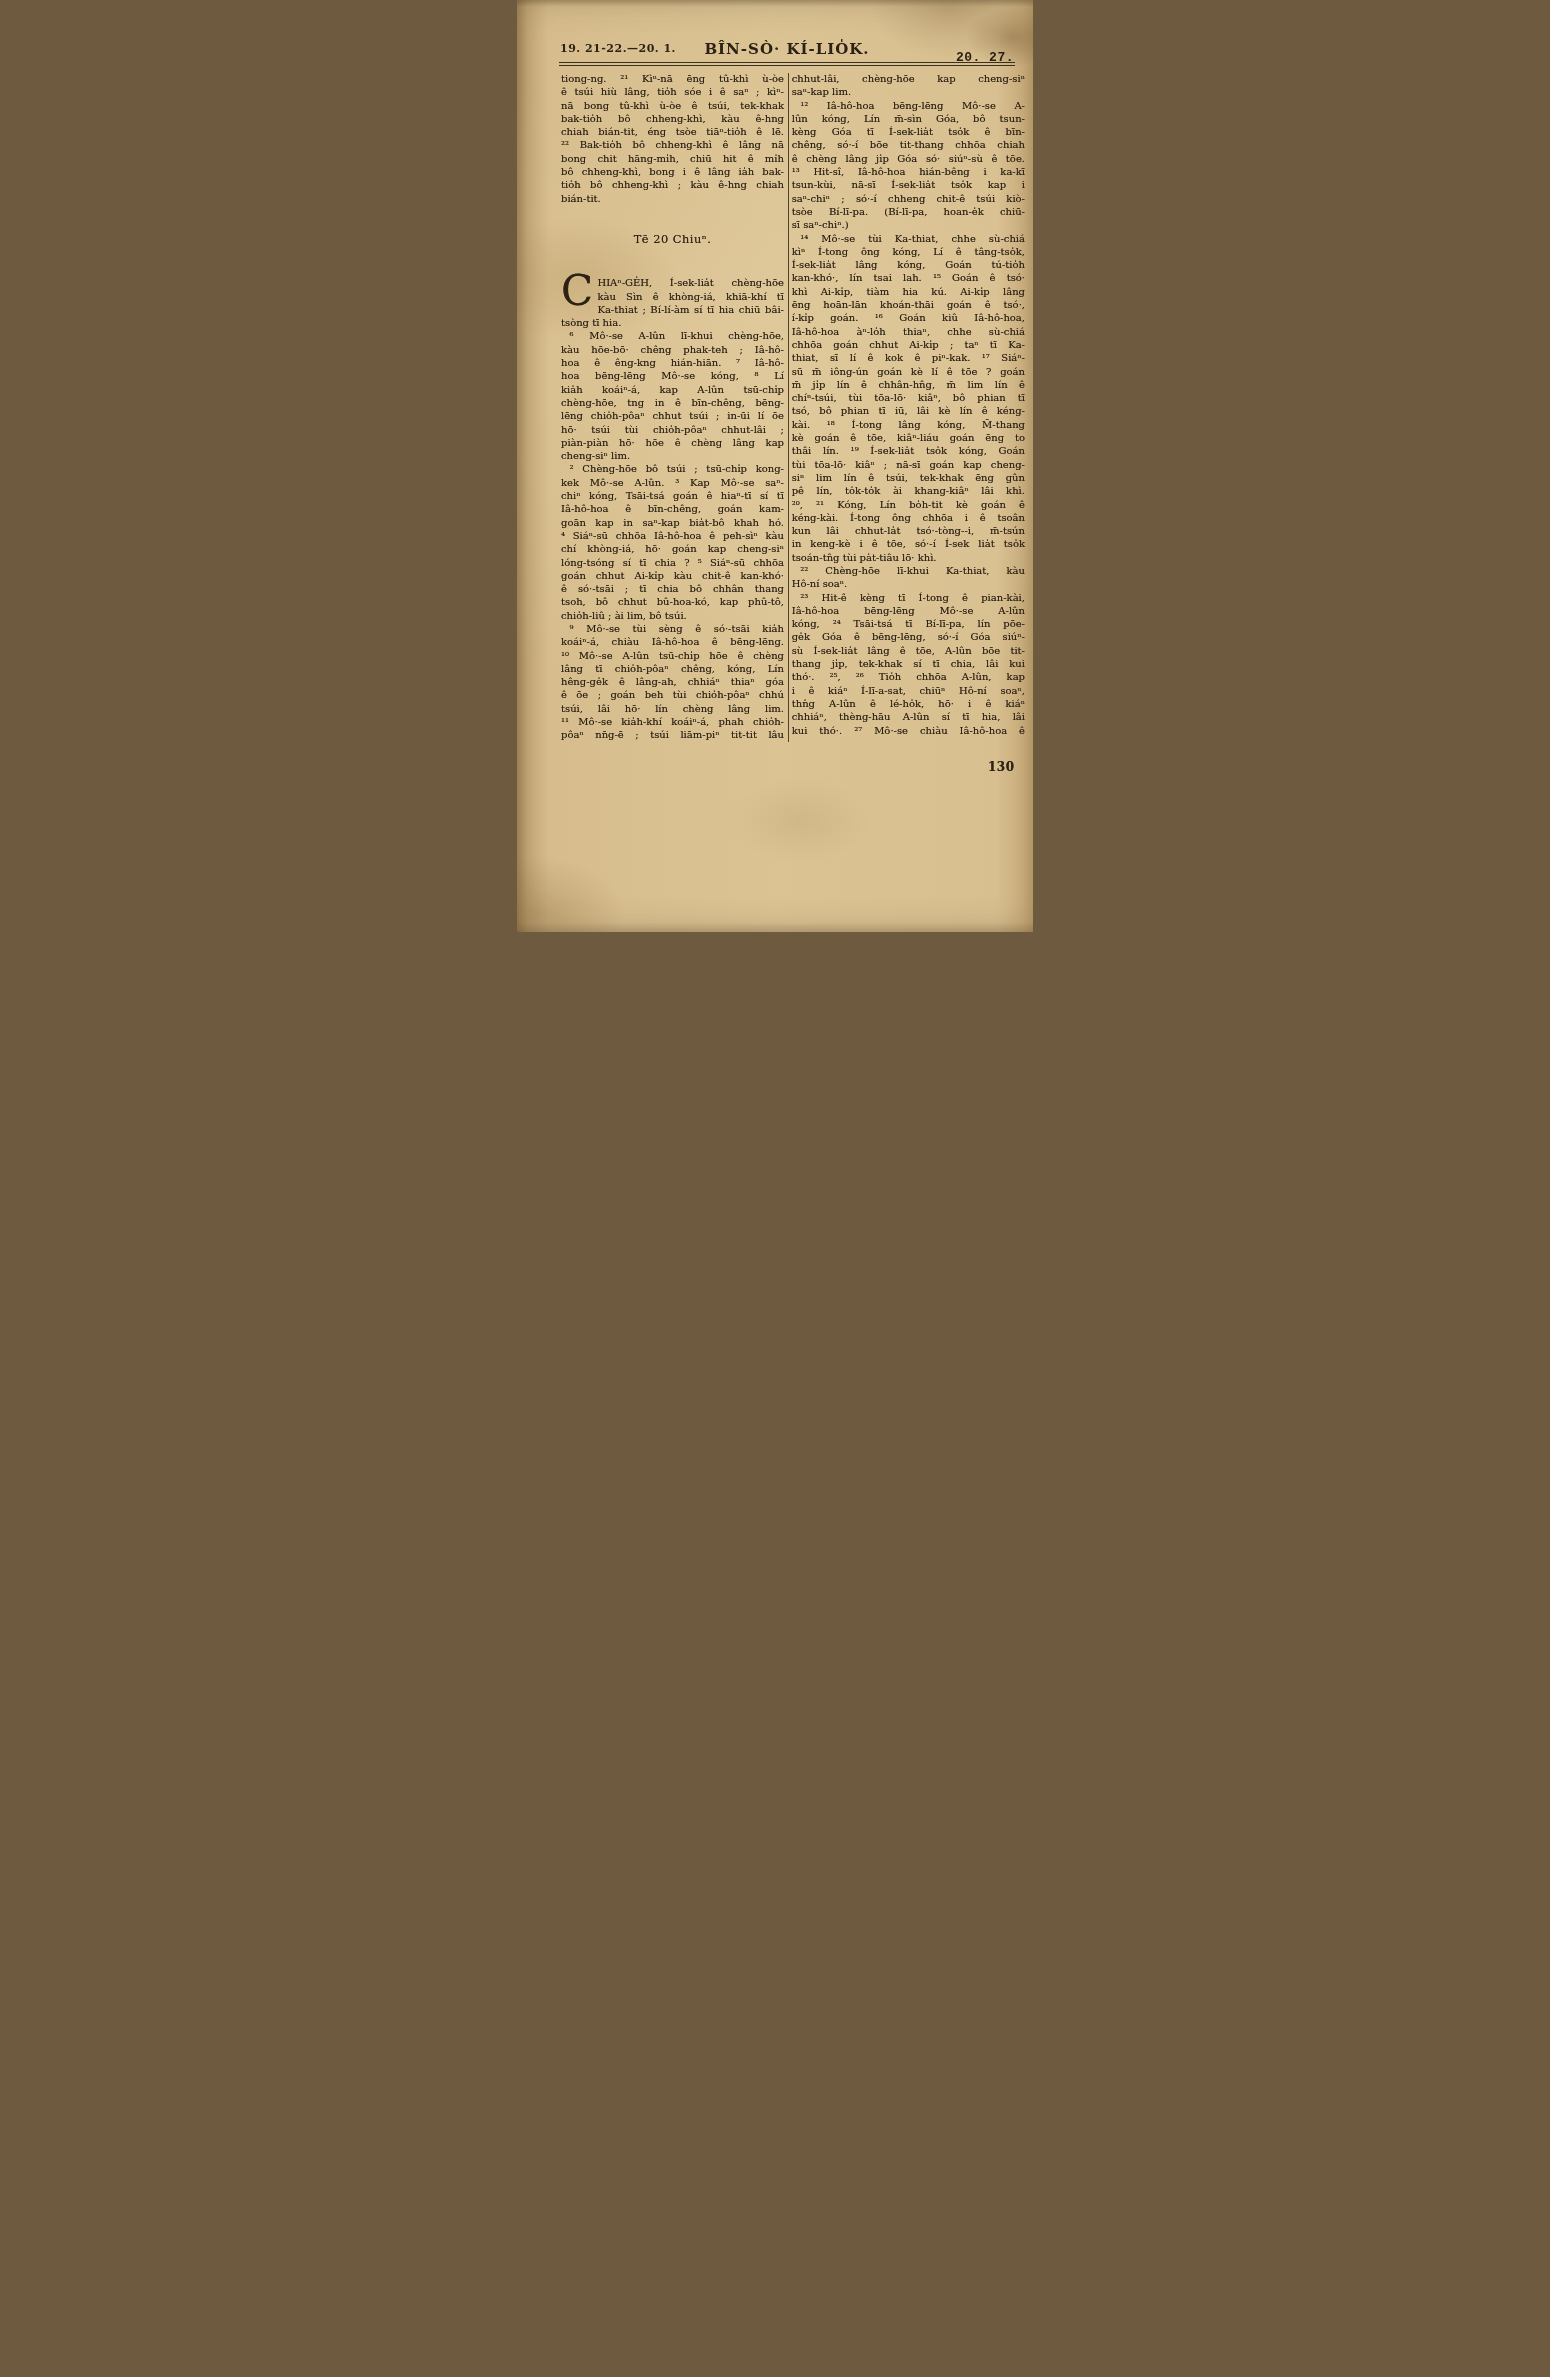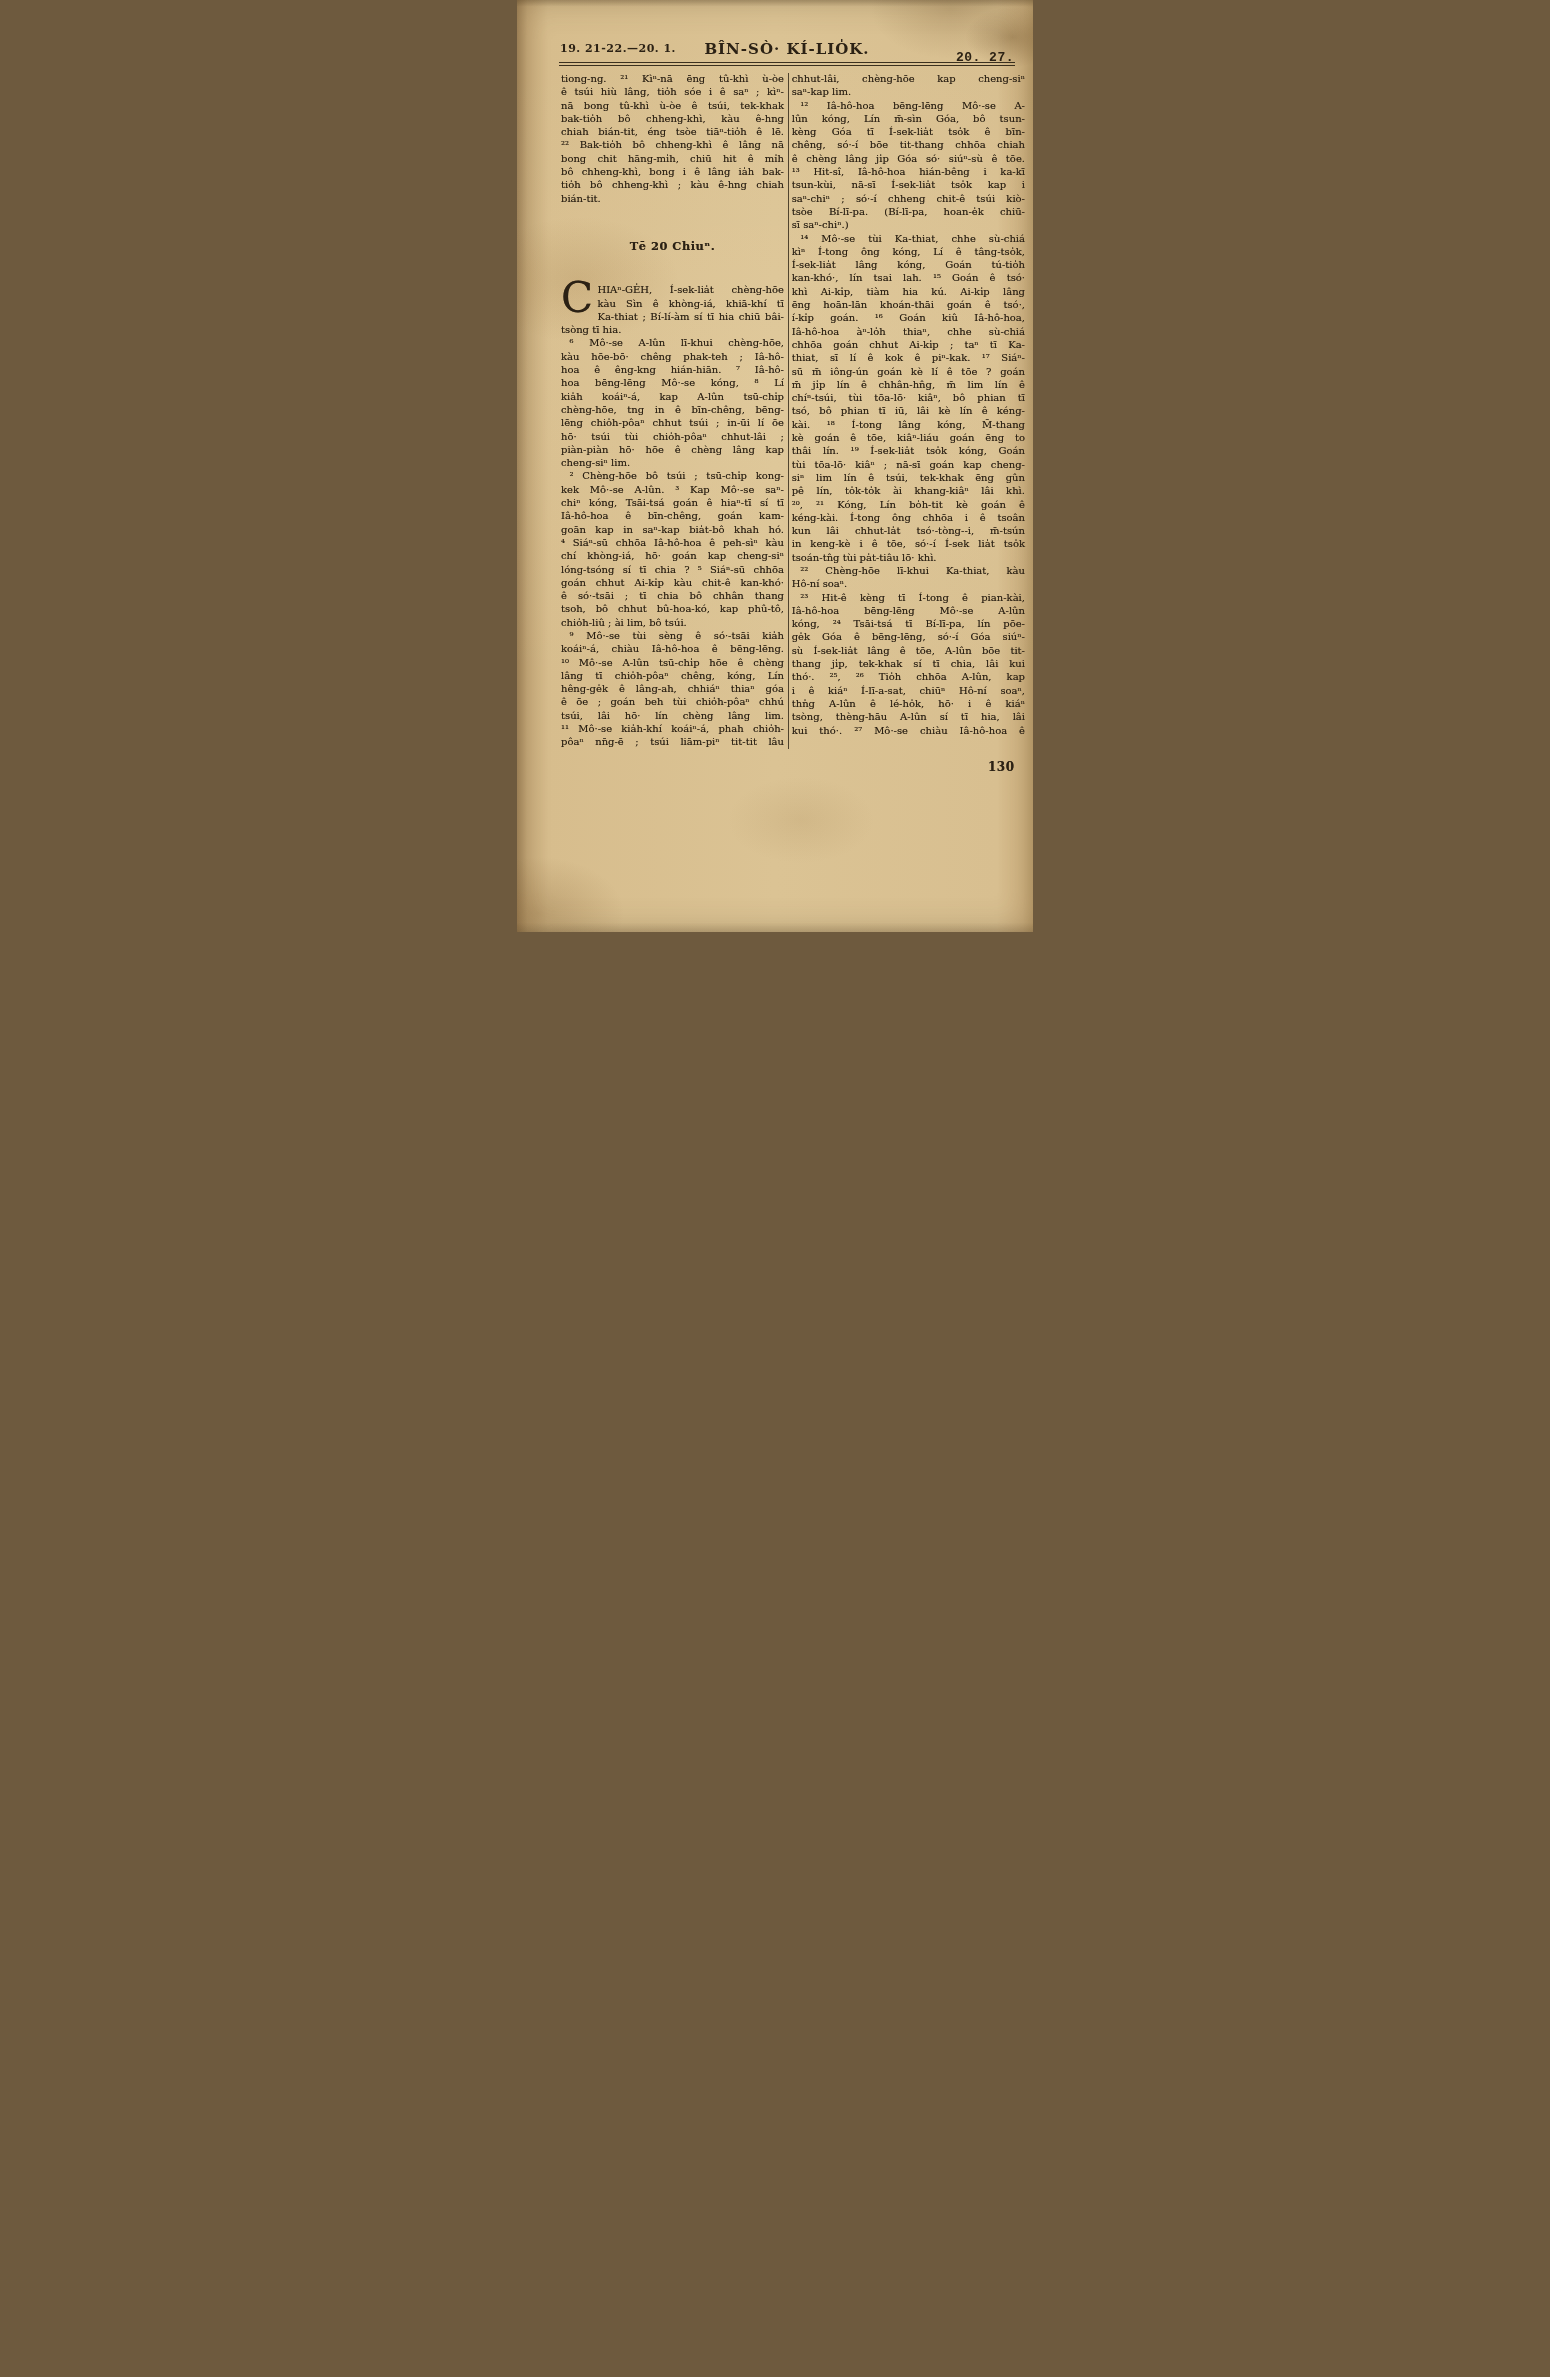--- a/index.html
+++ b/index.html
@@ -29,22 +29,22 @@
   .columns{position:absolute;top:72px;left:44px;right:8px;display:flex;align-items:stretch;}
   .col{min-width:0;}
   .col-left{width:223px;}
   .col-right{flex:1;}
   .col-divider{width:1px;background:rgba(40,30,15,.78);margin:1px 2.9px 0 3.8px;}
   .ln{font-size:10px;line-height:13.3px;text-align:justify;text-align-last:justify;text-justify:inter-word;
       text-shadow:0 0 0.2px rgba(43,33,20,.55);}
   .ln.last{text-align-last:left;}
   .ln.indent{text-indent:8.6px;}
   .para{margin:0;}
-  .chapter-heading{text-align:center;font-weight:bold;font-size:11.4px;line-height:13.3px;
-      margin:35px 0 30px 0;letter-spacing:0.5px;text-shadow:0 0 0.2px rgba(43,33,20,.6);}
+  .chapter-heading{text-align:center;font-weight:normal;font-size:11.4px;line-height:13.3px;
+      margin:28px 0 30px 0;letter-spacing:0.5px;text-shadow:0 0 0.2px rgba(43,33,20,.6);}
   .dropcap{float:left;height:27px;font-size:42px;line-height:30px;margin:0 4.3px 0 0;
       text-shadow:0 0 0.5px rgba(43,33,20,.6);}
   .page-number{position:absolute;top:760px;left:44px;right:18.5px;text-align:right;
       font-size:12px;font-weight:bold;letter-spacing:0.5px;text-shadow:0 0 0.2px rgba(43,33,20,.6);}
 </style>
 </head>
 <body>
 
 <div class="page">
   <div class="running-head">
@@ -165,20 +165,20 @@
         <div class="para">
           <div class="ln indent">²³ Hit-ê kèng tī Í-tong ê pian-kài,</div>
           <div class="ln">Iâ-hô-hoa bēng-lēng Mô·-se A-lûn</div>
           <div class="ln">kóng, ²⁴ Tsāi-tsá tī Bí-lī-pa, lín pōe-</div>
           <div class="ln">ge̍k Góa ê bēng-lēng, só·-í Góa siúⁿ-</div>
           <div class="ln">sù Í-sek-lia̍t lâng ê tōe, A-lûn bōe tit-</div>
           <div class="ln">thang ji̍p, tek-khak sí tī chia, lâi kui</div>
           <div class="ln">thó·. ²⁵, ²⁶ Tio̍h chhōa A-lûn, kap</div>
           <div class="ln">i ê kiáⁿ Í-lī-a-sat, chiūⁿ Hô-ní soaⁿ,</div>
           <div class="ln">thn̍g A-lûn ê lé-ho̍k, hō· i ê kiáⁿ</div>
-          <div class="ln">tsòng, thèng-hāu A-lûn sí tī hia, lâi</div>
+          <div class="ln">chhiáⁿ, thèng-hāu A-lûn sí tī hia, lâi</div>
           <div class="ln">kui thó·. ²⁷ Mô·-se chiàu Iâ-hô-hoa ê</div>
         </div>
       </div>
   </div>
   <div class="page-number">130</div>
 </div>
 
 
 </body></html>

